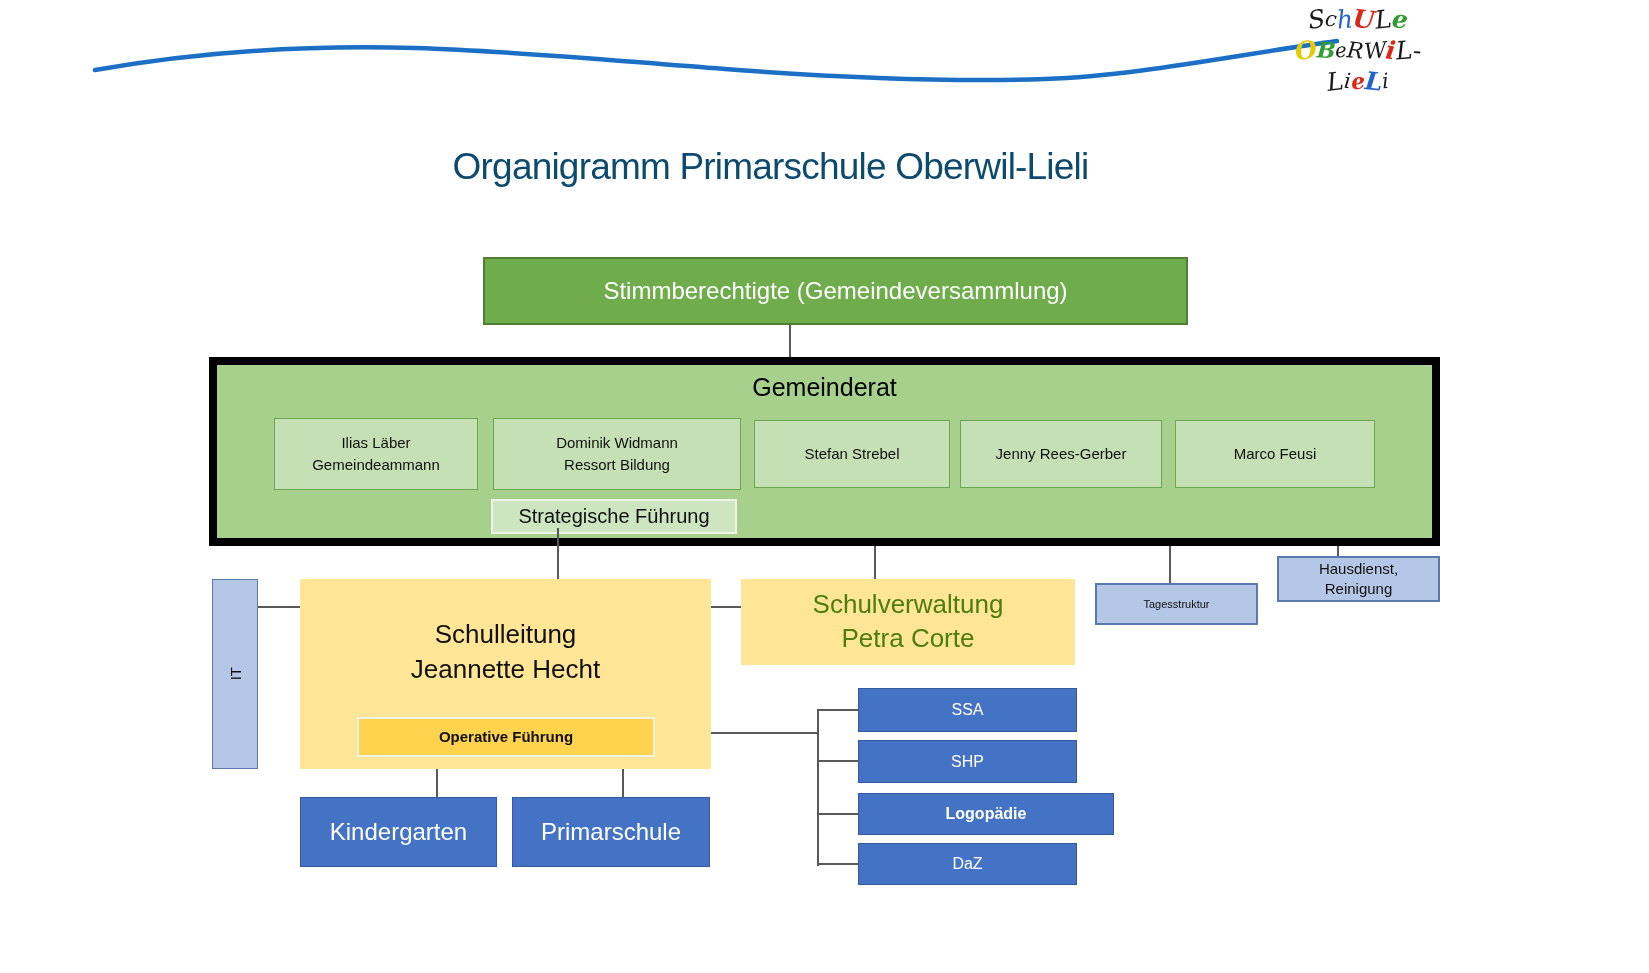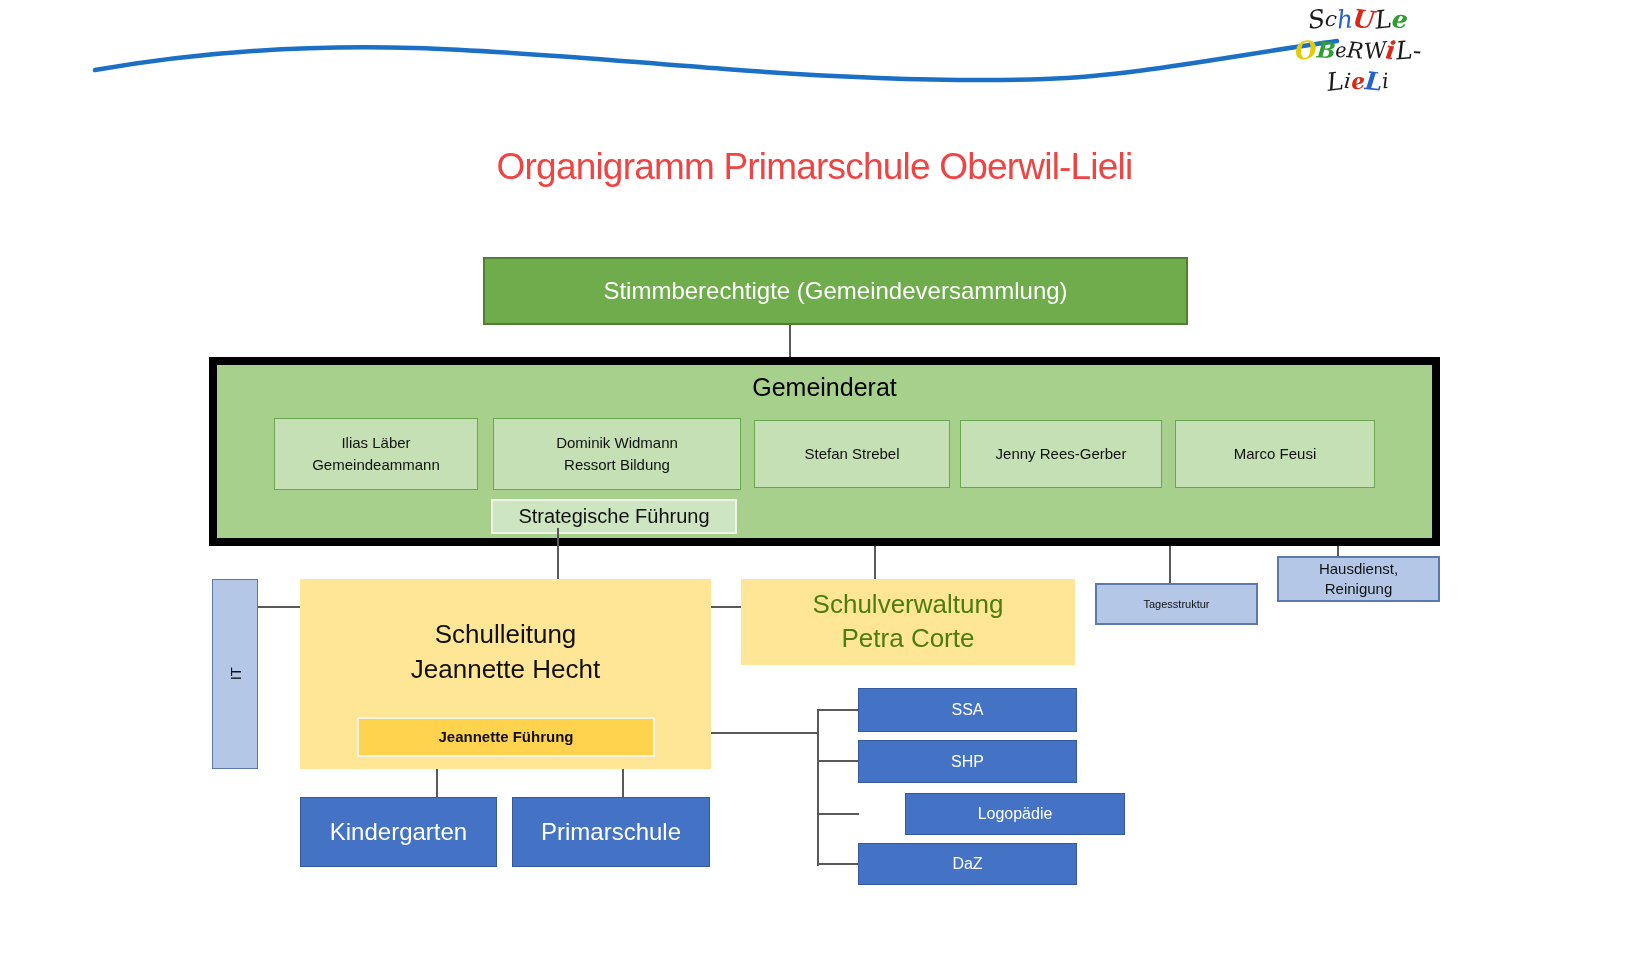--- a/index.html
+++ b/index.html
@@ -12,21 +12,21 @@
   
   .wave{position:absolute;left:85px;top:25px;width:1260px;height:70px;}
   
   .logo{position:absolute;left:1284px;top:4px;width:148px;
         font-family:"DejaVu Serif",serif;font-style:italic;}
   .logo-row{display:flex;justify-content:center;align-items:flex-end;height:31px;line-height:31px;}
   .logo-row span{display:inline-block;font-size:25px;}
   .logo-row .fat{font-weight:bold;}
   
   .title{position:absolute;left:0;top:144px;width:1541px;height:46px;line-height:46px;
-         margin:0;text-align:center;font-size:37px;font-weight:400;letter-spacing:-0.8px;color:#ef4444;padding-left:44px;}
+         margin:0;text-align:center;font-size:37px;font-weight:400;letter-spacing:-0.8px;color:#0c4a6e;}
   
   .box{position:absolute;box-sizing:border-box;display:flex;flex-direction:column;
        align-items:center;justify-content:center;text-align:center;}
   .box div:empty{display:none;}
   
   .stimm{left:483px;top:257px;width:705px;height:68px;
          background:var(--green-box,#6FAC4B);border:2px solid var(--green-box-border,#507E32);
          color:#fff;font-size:24px;}
   .gemeinderat{left:209px;top:357px;width:1231px;height:189px;
          background:var(--green-container,#A8D08D);border:8px solid #000000;}
@@ -58,21 +58,21 @@
          font-size:11px;color:#111;}
   .hausdienst{left:1277px;top:556px;width:163px;height:46px;
          background:var(--lightblue-box,#B4C7E7);border:2px solid var(--lightblue-border,#5B79AC);
          font-size:15px;line-height:1.35;color:#111;}
   .bluebox{background:var(--blue-box,#4472C4);border:1px solid var(--blue-box-border,#35599E);color:#fff;align-items:center;}
   .kindergarten{left:300px;top:797px;width:197px;height:70px;font-size:24px;}
   .primarschule{left:512px;top:797px;width:198px;height:70px;font-size:24px;}
   .svc{font-size:16px;}
   .svc1{left:858px;top:688px;width:219px;height:44px;}
   .svc2{left:858px;top:740px;width:219px;height:43px;}
-  .svc3{left:905px;top:793px;width:220px;height:42px;}
+  .svc3{left:858px;top:793px;width:256px;height:42px;font-weight:bold;}
   .svc4{left:858px;top:843px;width:219px;height:42px;}
   
   .vline{position:absolute;width:2px;background:var(--line,#595959);}
   .hline{position:absolute;height:2px;background:var(--line,#595959);}
 </style>
 </head>
 <body>
 
 <svg class="wave" viewBox="0 0 1260 70">
   <path d="M 10 45 C 120 26, 230 20, 330 23 C 430 26, 520 35, 640 44 C 760 53, 870 57, 960 54 C 1050 51, 1150 30, 1252 16" fill="none" stroke="#1B6FC4" stroke-width="4.5" stroke-linecap="round"></path>
@@ -156,21 +156,21 @@
 <div class="hline" style="left:818px;top:863px;width:41px"></div>
 
 <div class="box it-box">
   <span class="vtext">IT</span>
 </div>
 
 <div class="box schulleitung">
   <div>Schulleitung</div>
   <div>Jeannette Hecht</div>
   <div class="box operative">
-    <div>Jeannette Führung</div>
+    <div>Operative Führung</div>
   </div>
 </div>
 
 <div class="box schulverwaltung">
   <div>Schulverwaltung</div>
   <div>Petra Corte</div>
 </div>
 
 <div class="box tagesstruktur">
   <div>Tagesstruktur</div>

